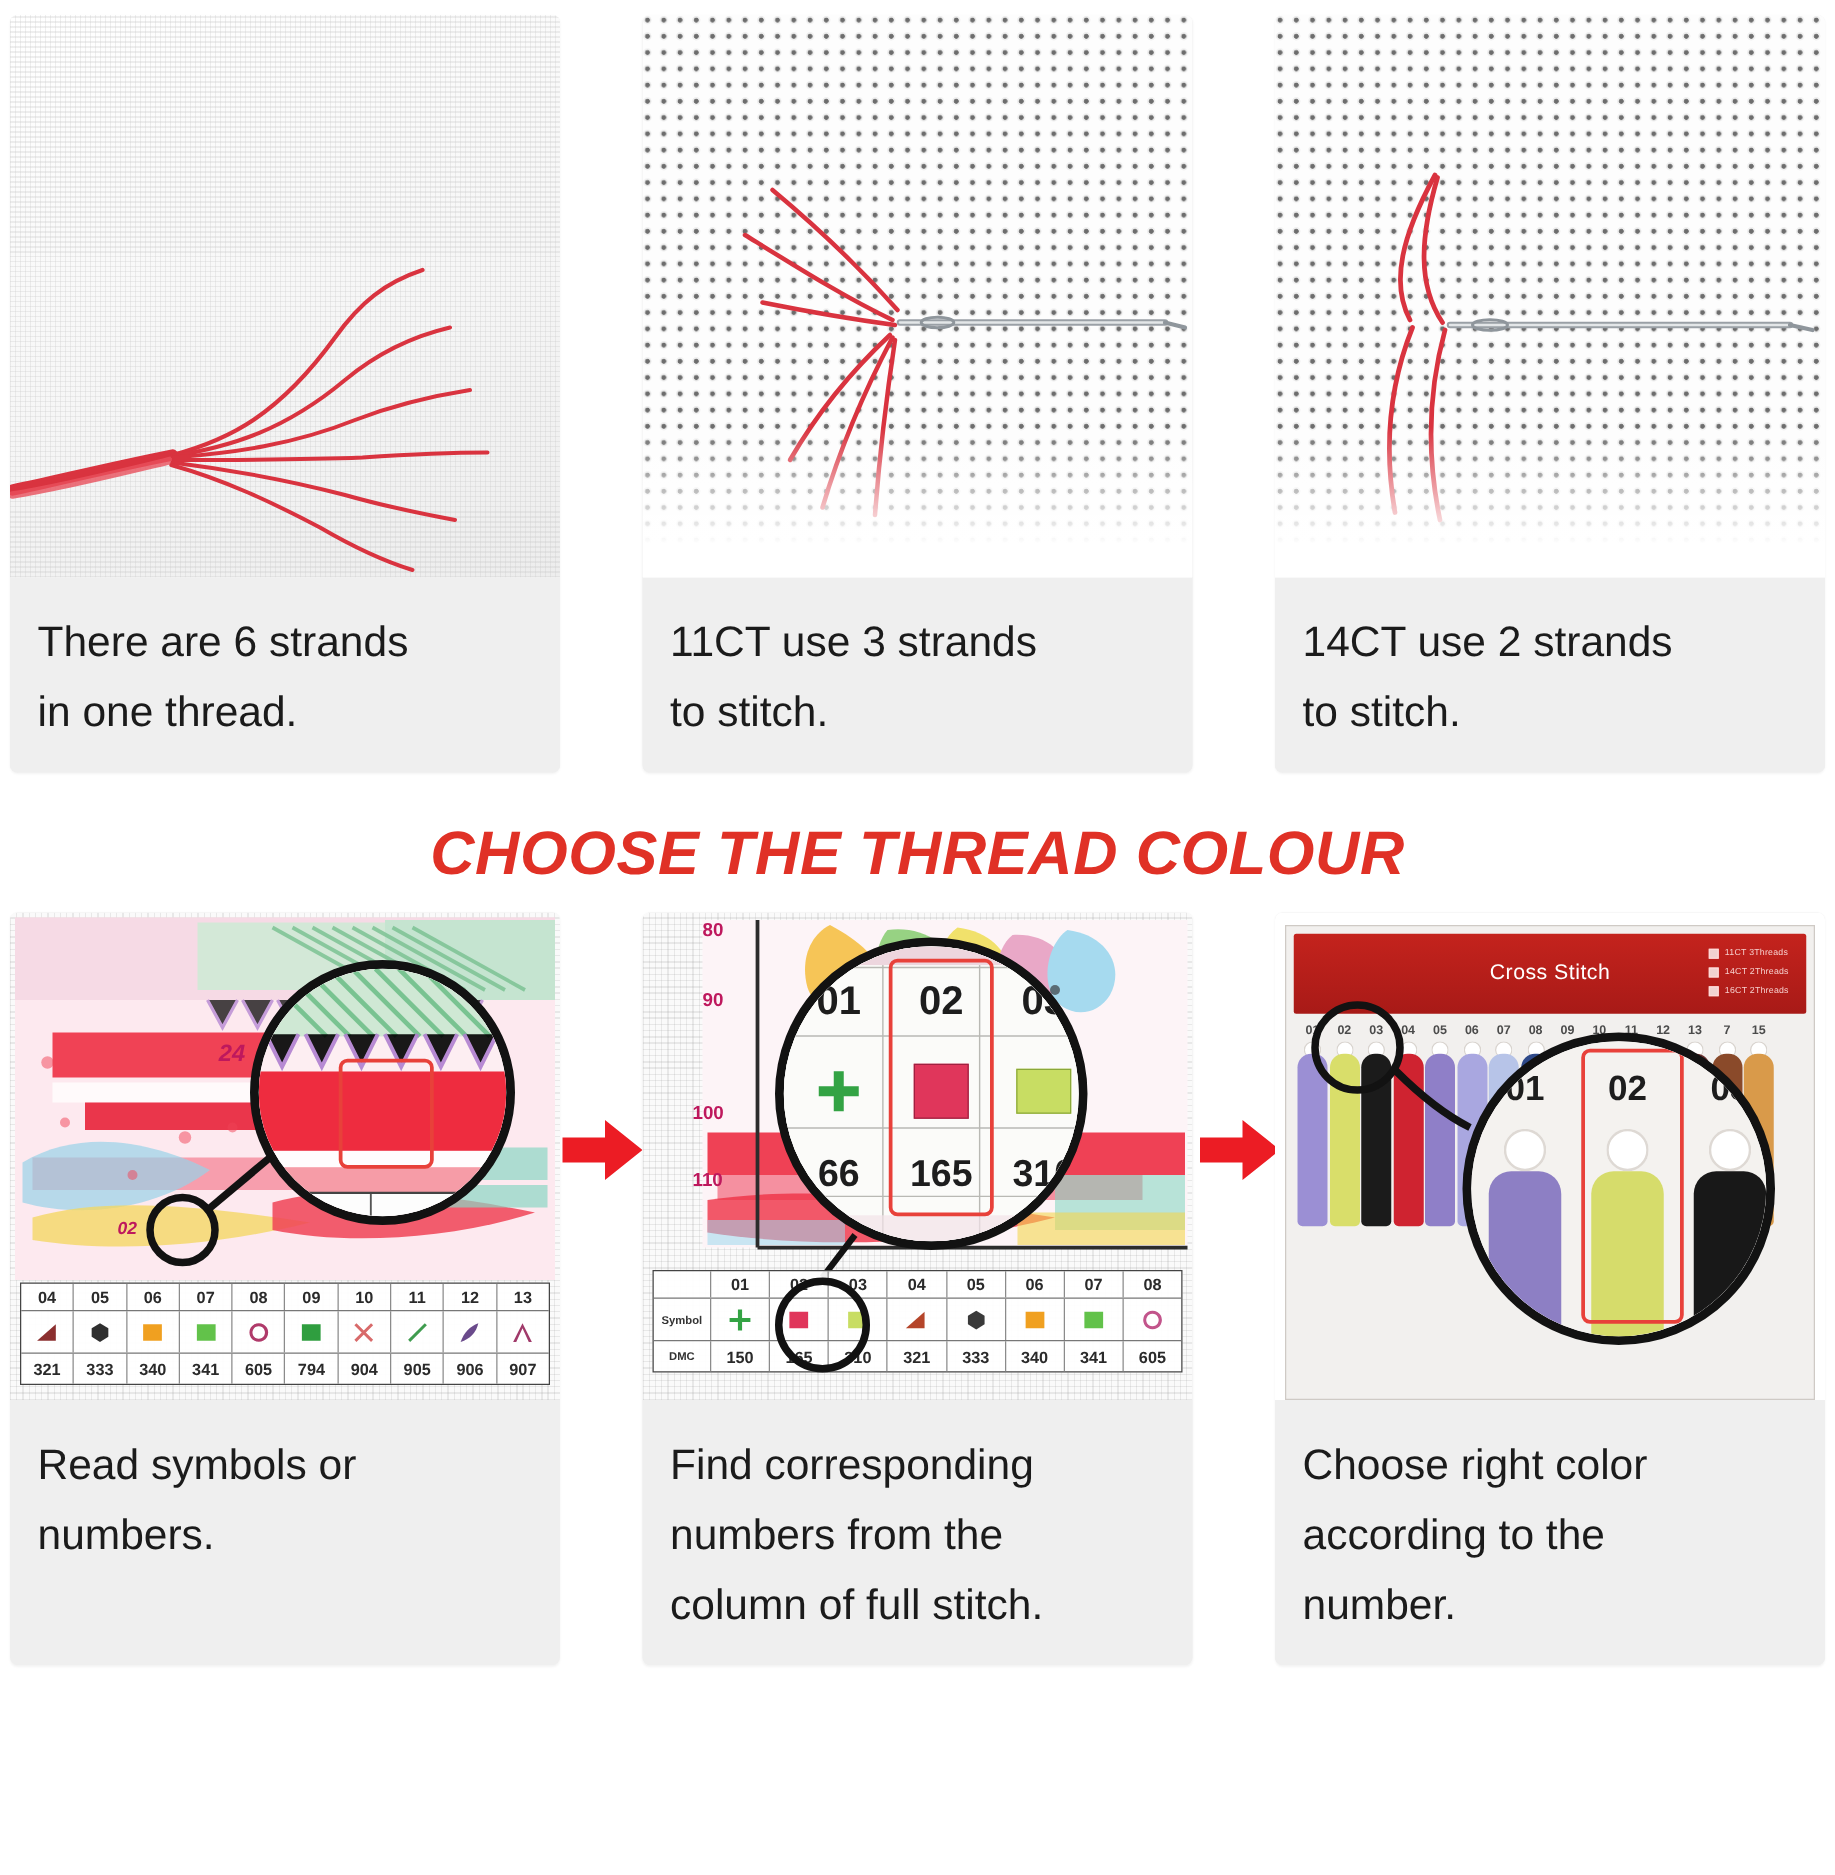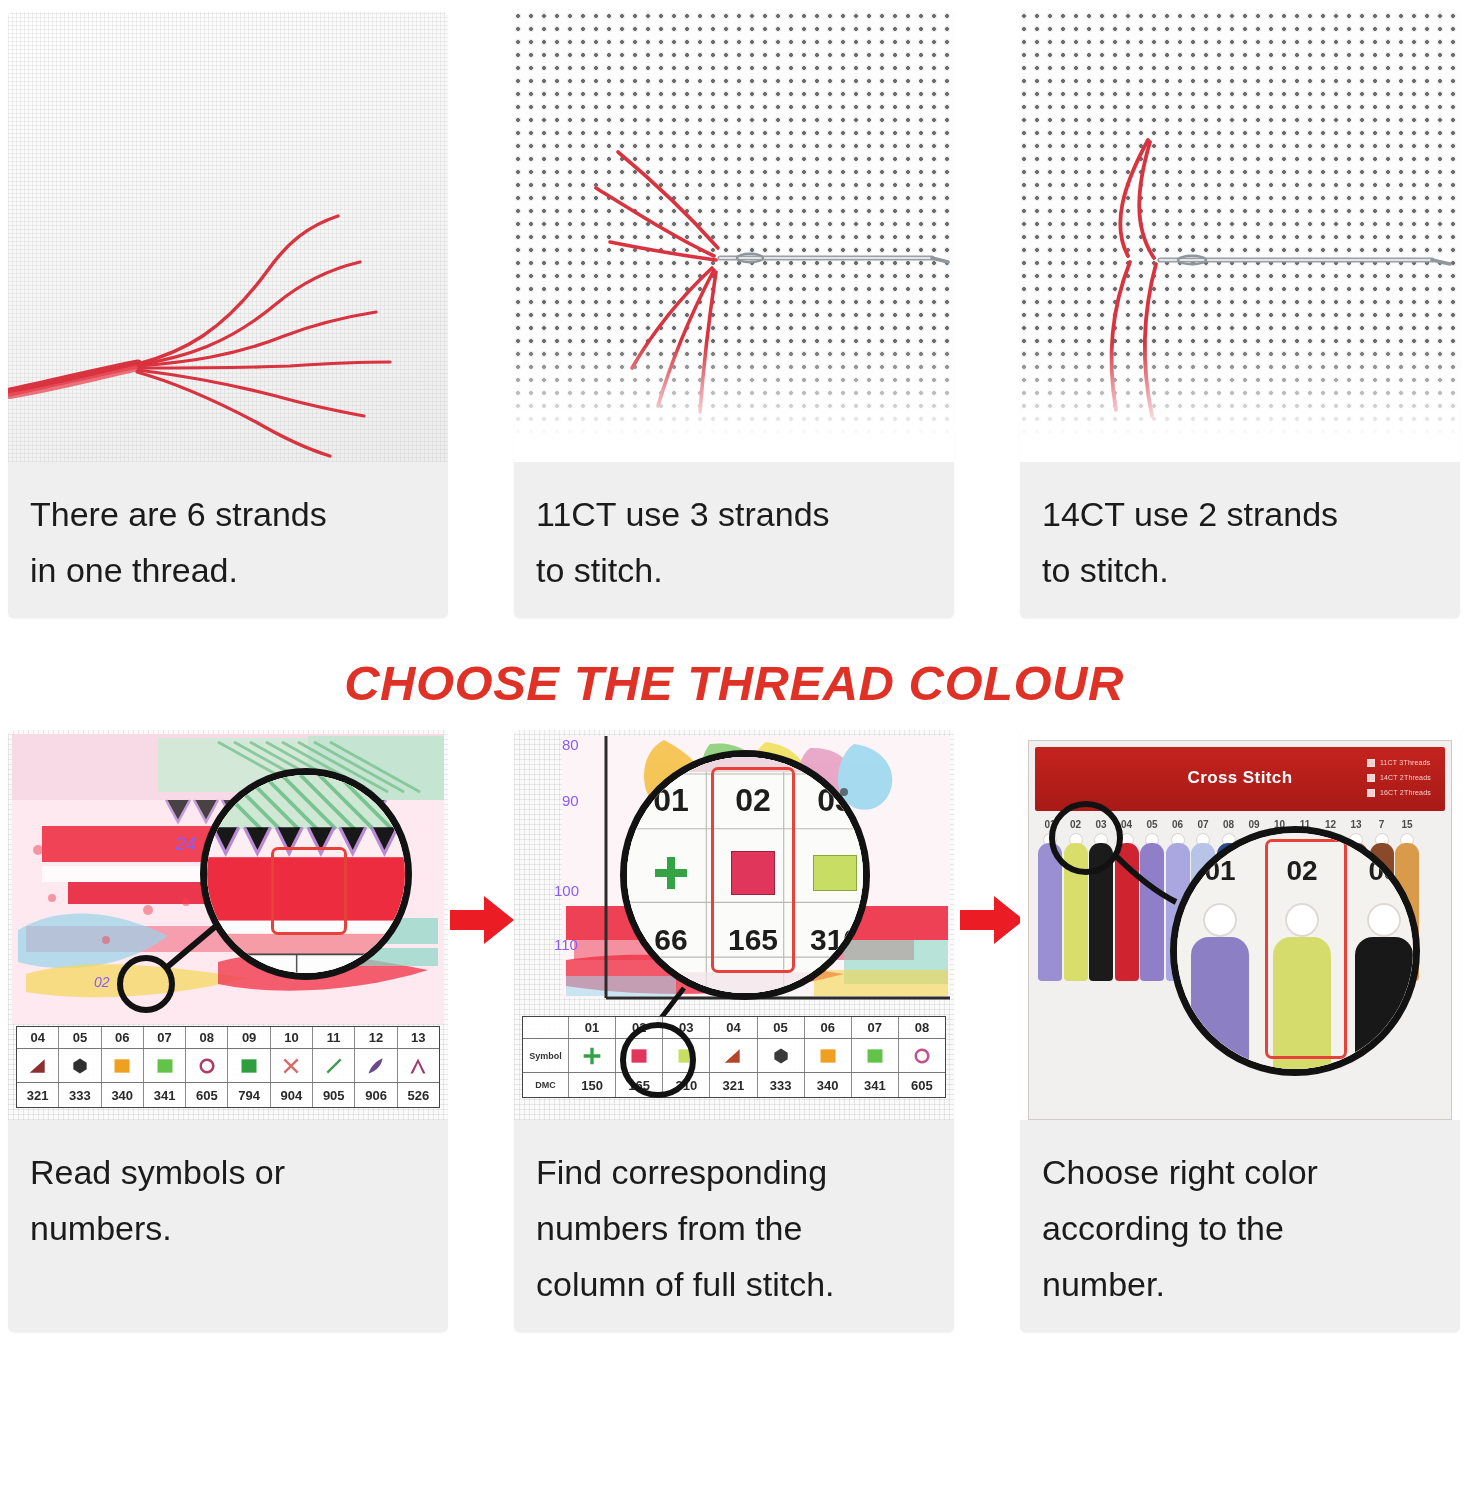--- a/index.html
+++ b/index.html
@@ -114,21 +114,21 @@
     position: absolute; inset: 10px 8px 0 8px;
     background: #f2f0ee; border: 1px solid #cfcac5;
   }
   .tc-header {
     height: 64px; margin: 6px;
     background: linear-gradient(180deg,#c4231d 0%,#a81a17 100%);
     position: relative; border-radius: 2px;
   }
   .tc-title {
     position:absolute; left:0; right:0; top:21px; text-align:center;
-    color:#ffffff; font-size:17px; font-weight:bold; letter-spacing:.4px;
+    color:#ffffff; font-size:17px; font-weight:normal; letter-spacing:.4px;
   }
   .tc-checks { position:absolute; right:14px; top:8px; }
   .tc-check { display:flex; align-items:center; gap:5px; height:15px; }
   .tc-box { width:8px; height:8px; background:#f0d2d0; border:1px solid #ffd9d7; }
   .tc-check span { color:#f6cfcd; font-size:7px; letter-spacing:.2px; }
   .skein-rail { position:absolute; left:6px; right:6px; top:78px; bottom:0; }
   .skein { position:absolute; top:0; width:30px; }
   .skein-num {
     position:absolute; top:0; left:0; width:30px; text-align:center;
     font-size:10px; font-weight:bold; color:#4b4b4b;
@@ -147,21 +147,21 @@
   .mag { position: absolute; border-radius: 50%; border: 7px solid #121212; overflow: hidden; background:#fff; }
   .mag-small { position:absolute; border-radius:50%; border:6px solid #121212; }
 
   .mag-cell {
     position:absolute; display:flex; align-items:center; justify-content:center;
     font-weight:bold; color:#1d1d1d;
   }
   .hl-box { position:absolute; border:3px solid #e8413a; border-radius:7px; }
 
   .grid-lbl {
-    position:absolute; font-size:15px; font-weight:normal; color:#8b5cf6;
+    position:absolute; font-size:15px; font-weight:bold; color:#be185d;
   }
 </style>
 </head>
 <body>
 
 <div class="page">
 
 
   <div class="row" style="margin-top:12px;">
 
@@ -437,21 +437,21 @@
           <div class="legend-row num">
               <div class="legend-cell">321</div>
               <div class="legend-cell">333</div>
               <div class="legend-cell">340</div>
               <div class="legend-cell">341</div>
               <div class="legend-cell">605</div>
               <div class="legend-cell">794</div>
               <div class="legend-cell">904</div>
               <div class="legend-cell">905</div>
               <div class="legend-cell">906</div>
-              <div class="legend-cell">526</div>
+              <div class="legend-cell">907</div>
             </div>
         </div>
       </div>
 
       <div class="card-caption">
         <span class="cap-line">Read symbols or</span>
         <span class="cap-line">numbers.</span>
       </div>
     </div>
 

